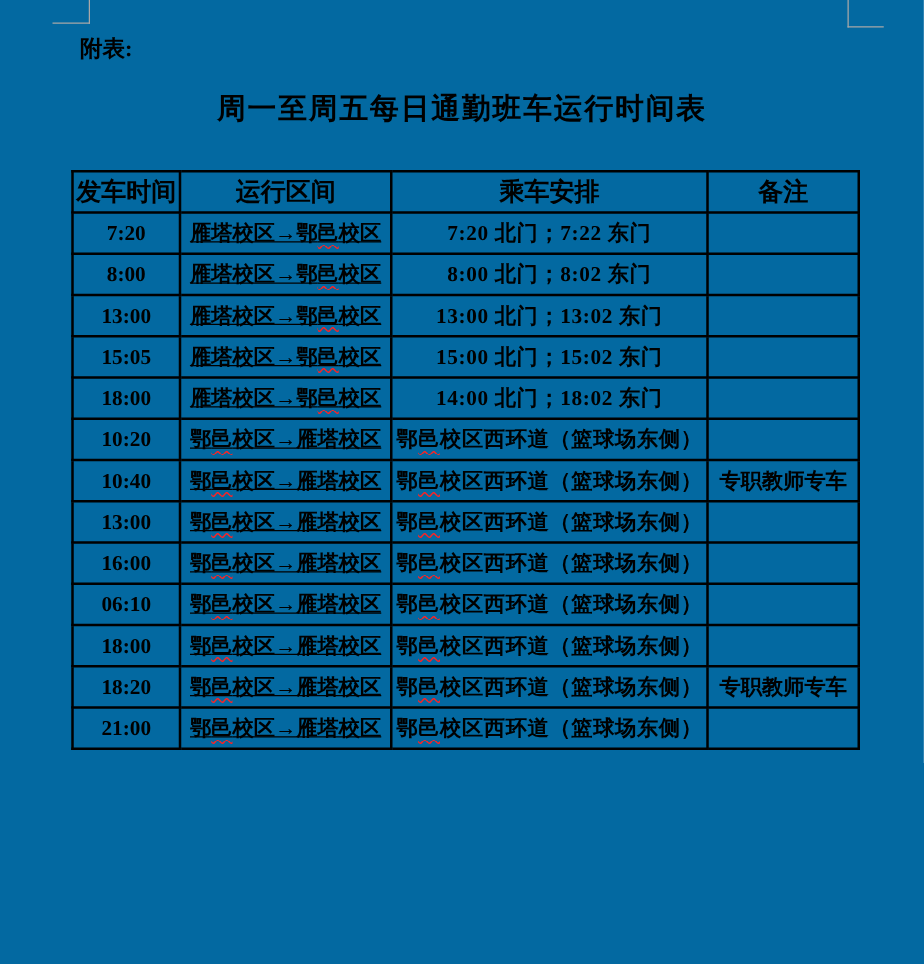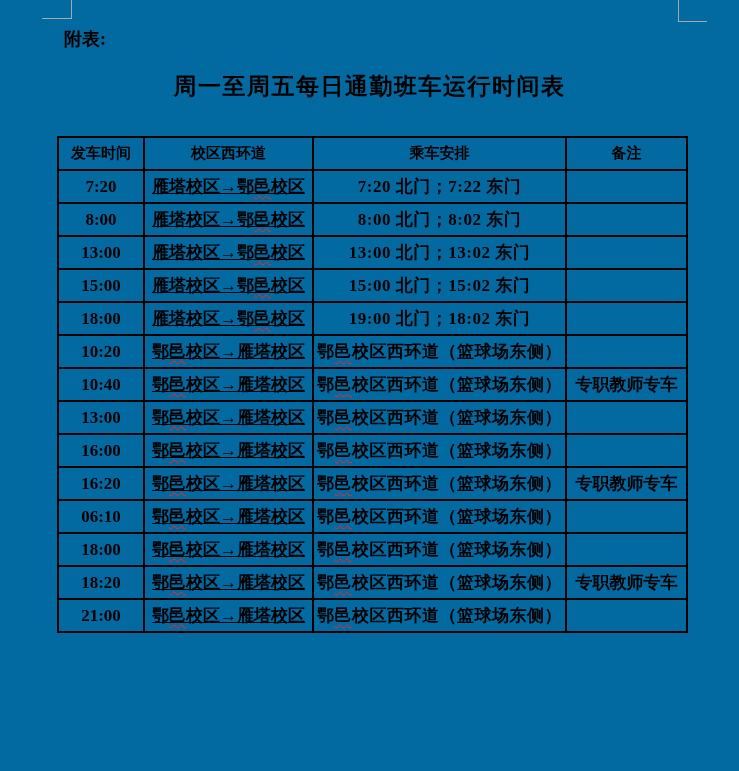--- a/index.html
+++ b/index.html
@@ -36,21 +36,21 @@
     position: absolute; left: 57px; top: 136px;
     width: 629px; border-collapse: collapse; table-layout: fixed;
   }
   .schedule th, .schedule td {
     border: 2px solid #000000;
     padding: 0;
     text-align: center; vertical-align: middle;
     font-weight: bold;
     overflow: hidden; white-space: nowrap;
   }
-  .schedule th { height: 31px; font-size: 15px; }
+  .schedule th { height: 31px; font-size: 20px; }
   .schedule td { height: 31px; font-size: 17px; }
   .cell-time { font-size: 17px; }
   .cell-arrangement { font-size: 16px; letter-spacing: 0.5px; }
   .cell-route { font-size: 16.5px; text-decoration: underline; }
   .cell-note { font-size: 16px; }
 
   .squiggle {
     text-decoration: underline;
     text-decoration-style: wavy;
     text-decoration-color: #ff2222;
@@ -73,21 +73,21 @@
   <table class="schedule">
     <colgroup>
       <col style="width:86px">
       <col style="width:169px">
       <col style="width:253px">
       <col style="width:121px">
     </colgroup>
     <thead>
       <tr>
         <th>发车时间</th>
-        <th>校区西环道</th>
+        <th>运行区间</th>
         <th>乘车安排</th>
         <th>备注</th>
       </tr>
     </thead>
     <tbody>
         <tr>
           <td class="cell cell-time">7:20</td>
           <td class="cell cell-route">雁塔校区→鄂<span class="squiggle">邑</span>校区</td>
           <td class="cell cell-arrangement">7:20 北门；7:22 东门</td>
           <td class="cell cell-note"></td>
@@ -98,29 +98,29 @@
           <td class="cell cell-arrangement">8:00 北门；8:02 东门</td>
           <td class="cell cell-note"></td>
         </tr>
         <tr>
           <td class="cell cell-time">13:00</td>
           <td class="cell cell-route">雁塔校区→鄂<span class="squiggle">邑</span>校区</td>
           <td class="cell cell-arrangement">13:00 北门；13:02 东门</td>
           <td class="cell cell-note"></td>
         </tr>
         <tr>
-          <td class="cell cell-time">15:00</td>
+          <td class="cell cell-time">15:05</td>
           <td class="cell cell-route">雁塔校区→鄂<span class="squiggle">邑</span>校区</td>
           <td class="cell cell-arrangement">15:00 北门；15:02 东门</td>
           <td class="cell cell-note"></td>
         </tr>
         <tr>
           <td class="cell cell-time">18:00</td>
           <td class="cell cell-route">雁塔校区→鄂<span class="squiggle">邑</span>校区</td>
-          <td class="cell cell-arrangement">19:00 北门；18:02 东门</td>
+          <td class="cell cell-arrangement">14:00 北门；18:02 东门</td>
           <td class="cell cell-note"></td>
         </tr>
         <tr>
           <td class="cell cell-time">10:20</td>
           <td class="cell cell-route">鄂<span class="squiggle">邑</span>校区→雁塔校区</td>
           <td class="cell cell-arrangement">鄂<span class="squiggle">邑</span>校区西环道（篮球场东侧）</td>
           <td class="cell cell-note"></td>
         </tr>
         <tr>
           <td class="cell cell-time">10:40</td>
@@ -132,26 +132,20 @@
           <td class="cell cell-time">13:00</td>
           <td class="cell cell-route">鄂<span class="squiggle">邑</span>校区→雁塔校区</td>
           <td class="cell cell-arrangement">鄂<span class="squiggle">邑</span>校区西环道（篮球场东侧）</td>
           <td class="cell cell-note"></td>
         </tr>
         <tr>
           <td class="cell cell-time">16:00</td>
           <td class="cell cell-route">鄂<span class="squiggle">邑</span>校区→雁塔校区</td>
           <td class="cell cell-arrangement">鄂<span class="squiggle">邑</span>校区西环道（篮球场东侧）</td>
           <td class="cell cell-note"></td>
-        </tr>
-        <tr>
-          <td class="cell cell-time">16:20</td>
-          <td class="cell cell-route">鄂<span class="squiggle">邑</span>校区→雁塔校区</td>
-          <td class="cell cell-arrangement">鄂<span class="squiggle">邑</span>校区西环道（篮球场东侧）</td>
-          <td class="cell cell-note">专职教师专车</td>
         </tr>
         <tr>
           <td class="cell cell-time">06:10</td>
           <td class="cell cell-route">鄂<span class="squiggle">邑</span>校区→雁塔校区</td>
           <td class="cell cell-arrangement">鄂<span class="squiggle">邑</span>校区西环道（篮球场东侧）</td>
           <td class="cell cell-note"></td>
         </tr>
         <tr>
           <td class="cell cell-time">18:00</td>
           <td class="cell cell-route">鄂<span class="squiggle">邑</span>校区→雁塔校区</td>

